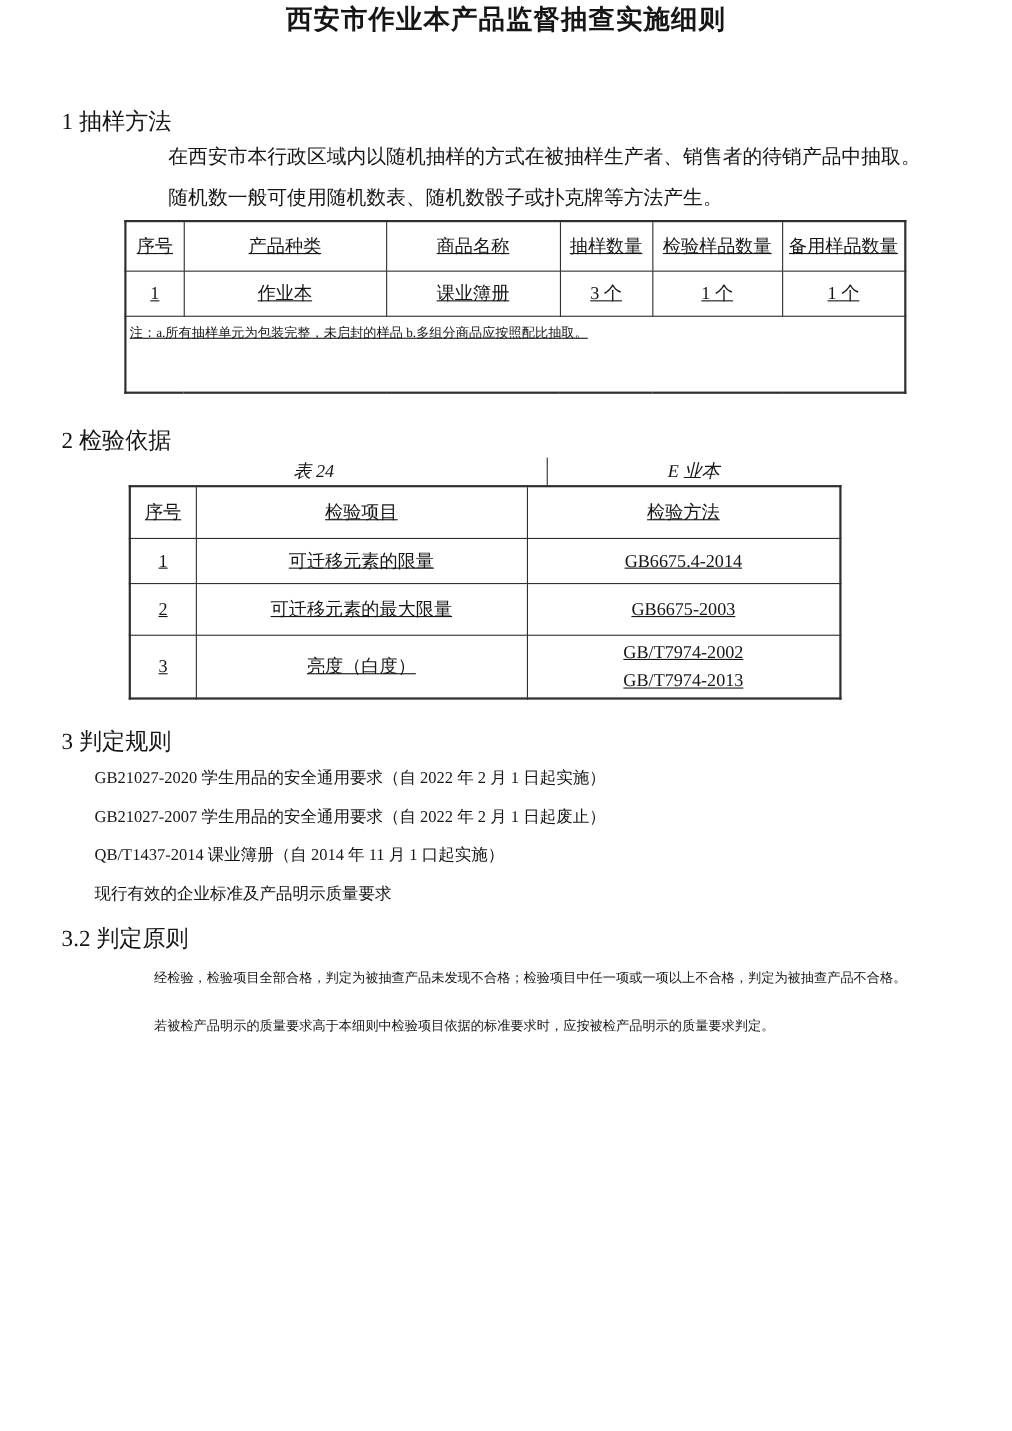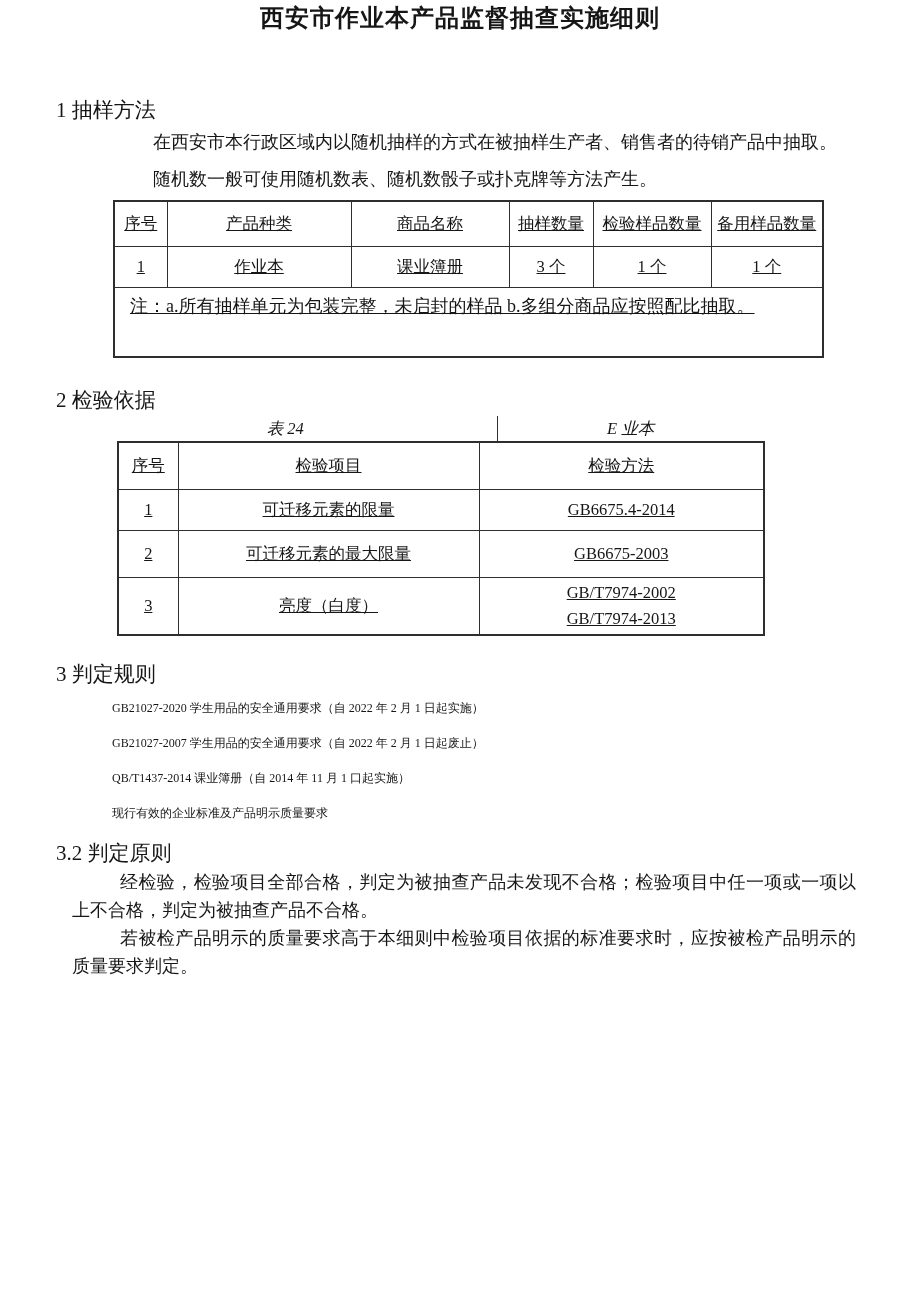--- a/index.html
+++ b/index.html
@@ -35,21 +35,21 @@
   .t1{width:709px;margin:4px 0 0 113px;border:2px solid var(--line);}
   .t1 th,.t1 td{
     border:1px solid var(--line);
     font-weight:normal;font-size:16.5px;text-align:center;
     padding:0;vertical-align:middle;
   }
   .t1 .hrow th{height:44px;}
   .t1 .drow td{height:40px;}
   .t1 td.note{
     height:62px;text-align:left;vertical-align:top;
-    padding:6px 4px 0 15px;font-size:18px;
+    padding:6px 4px 0 3px;font-size:12px;
   }
   .sec2-h{margin-top:30px;}
   .t2cap{
     width:646px;margin:4px 0 0 117px;
     display:flex;font-size:16.5px;font-style:italic;
   }
   .t2cap-cell{text-align:center;line-height:25px;}
   .t2cap-left{width:361px;}
   .t2cap-right{width:284px;border-left:1px solid var(--line);margin-left:44px;}
   .t2{width:646px;margin:0 0 0 117px;border:2px solid var(--line);}
@@ -59,25 +59,25 @@
     padding:0;vertical-align:middle;
   }
   .t2 .hrow th{height:46px;}
   .t2 .r1 td{height:40px;}
   .t2 .r2 td{height:46px;}
   .t2 .r3 td{height:56px;}
   .method-line{line-height:26px;}
   .sec3-h{margin-top:26px;}
   .sub-h{margin-top:15px;}
   .std-list{margin-top:5px;}
-  .std{margin-left:112px;font-size:12px;line-height:35px;}
+  .std{margin-left:86px;font-size:15px;line-height:35px;}
   .sub2-h{margin-top:10px;}
   .para32{
-    font-size:18px;line-height:28px;
-    margin:3px 64px 0 72px;text-indent:48px;
+    font-size:12px;line-height:43px;
+    margin:3px 64px 0 92px;text-indent:48px;
     text-align:justify;
   }
   .para32 + .para32{margin-top:0;}
 </style>
 </head>
 <body>
 
 <div class="page">
 
   <h1 class="doc-title">西安市作业本产品监督抽查实施细则</h1>

